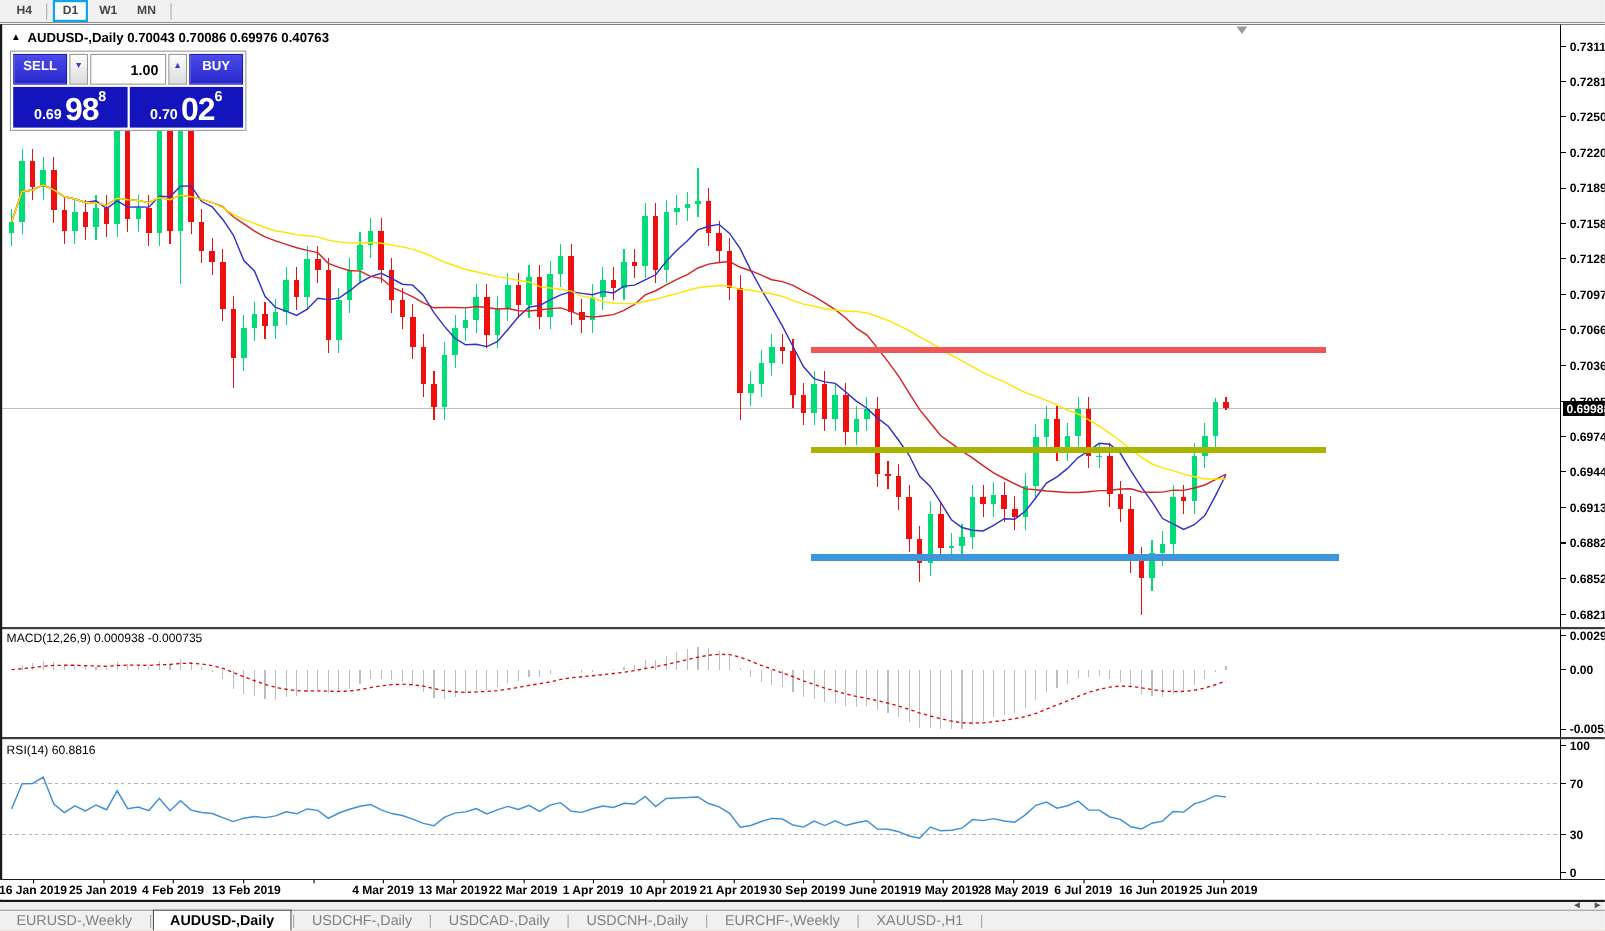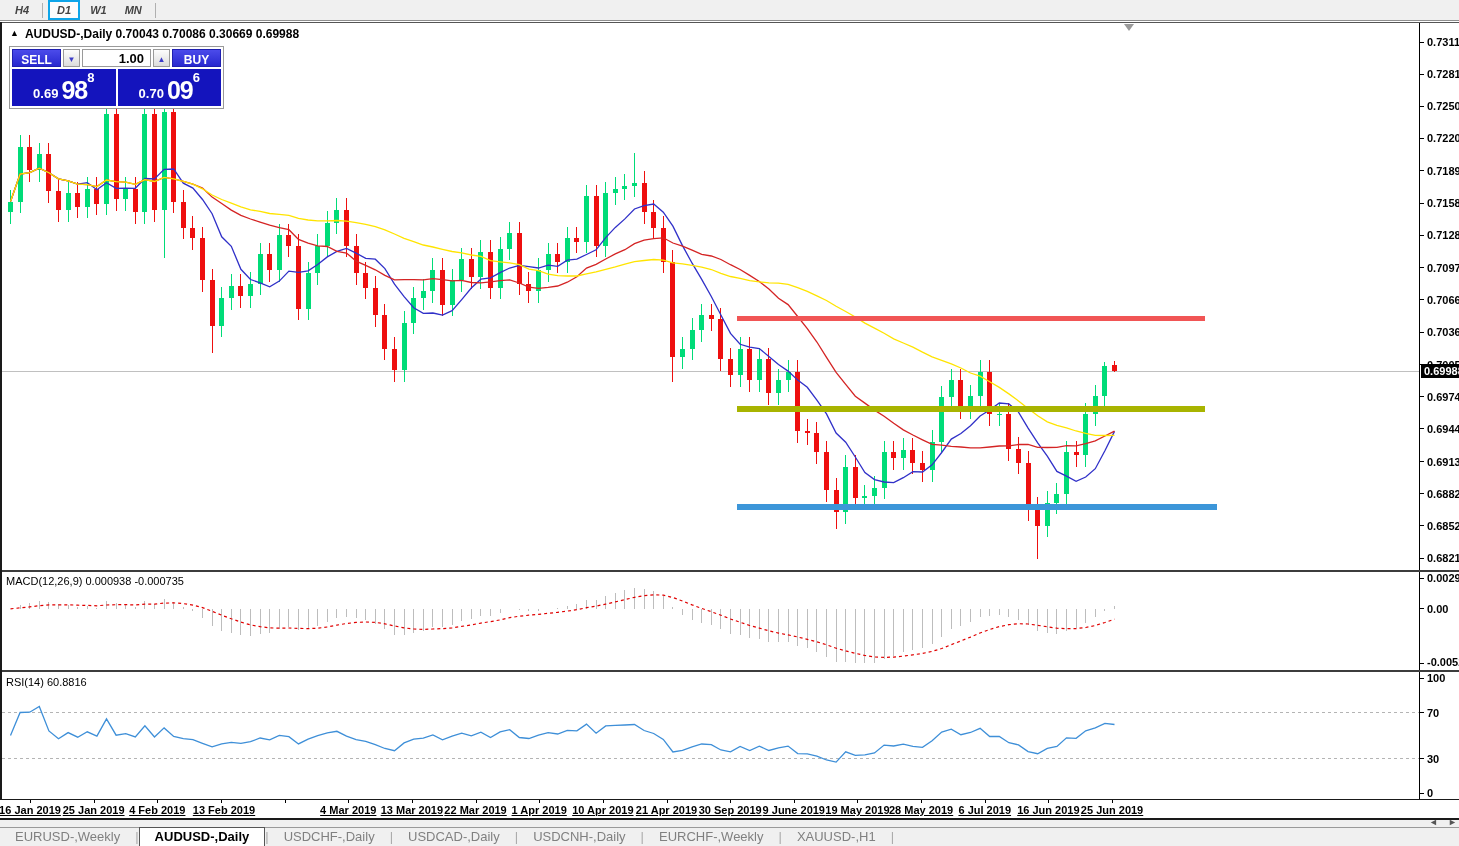--- a/index.html
+++ b/index.html
@@ -6,53 +6,53 @@
   html,body { background:#d4d0c8; }
   #app {
     position:relative; width:1459px; height:846px; background:#fff;
     font-family:"Liberation Sans", sans-serif; overflow:hidden;
     -webkit-font-smoothing:none;
   }
   
   #toolbar { position:absolute; left:0; top:0; width:1459px; height:21px;
     background:#f0f0f0; border-bottom:1px solid #8f8f8f; display:flex; align-items:center; }
   .tf-btn { font-size:11px; font-weight:700; color:#444; padding:2px 7px; margin:0 1px;
-    border:1px solid transparent; cursor:default;font-style:italic; }
+    border:1px solid transparent; cursor:default; }
   .tf-btn.active { background:#fcfcfc; border:2px solid #0ea5e9; }
   .tf-divider { width:1px; height:15px; background:#b0b0b0; margin:0 4px; }
   
   #left-border { position:absolute; left:0; top:22px; width:2px; height:796px; background:#1a1a1a; }
   .pane-sep { position:absolute; left:0; width:1459px; height:2px; background:#3c3c3c; }
   svg { position:absolute; left:0; shape-rendering:crispEdges; }
   svg text { shape-rendering:auto; }
   
   #chart-header { position:absolute; left:10px; top:27px; font-size:12px; font-weight:700;
     color:#000; display:flex; align-items:center; gap:6px; background:rgba(255,255,255,.85); }
   #symbol-marker { font-size:9px; position:relative; top:-1px; }
   #trade-widget { position:absolute; left:9px; top:46px; width:215px; background:#fff;
     border:1px solid #9a9a9a; padding:2px; }
-  #trade-row1 { display:flex; height:18px; gap:2px; }
+  #trade-row1 { display:flex; height:28px; gap:2px; }
   .trade-btn { width:49px; color:#fff; font-size:12px; font-weight:700; text-align:center;
     line-height:21px; background:linear-gradient(#4b4bea,#2828cf); border:1px solid #2020b0; cursor:pointer; }
   .spin-btn { width:17px; background:linear-gradient(#fdfdfd,#dcdcdc); border:1px solid #9a9a9a;
     font-size:8px; color:#3c3cc8; text-align:center; line-height:20px; cursor:pointer; }
   #volume-input { flex:1; border:1px solid #9a9a9a; font-family:"Liberation Sans",sans-serif;
     font-size:13px; font-weight:700; text-align:right; padding-right:6px; color:#000; min-width:0; }
   #trade-row2 { display:flex; height:37px; gap:2px; margin-top:2px; }
   .price-box { flex:1; background:#1414bd; color:#fff; display:flex; align-items:flex-end;
     justify-content:center; padding-bottom:3px; cursor:pointer; }
   .price-small { font-size:13px; font-weight:700; margin-right:3px; margin-bottom:2px; }
-  .price-big  { font-size:25px; font-weight:700; line-height:26px; letter-spacing:-1px; }
+  .price-big  { font-size:29px; font-weight:700; line-height:26px; letter-spacing:-1px; }
   .price-sup  { font-size:13px; font-weight:700; align-self:flex-start; margin-top:1px; }
   
   .ind-label { position:absolute; font-size:11px; color:#000; background:rgba(255,255,255,.8); }
   
   #date-axis { position:absolute; left:0; top:800px; width:1459px; height:18px; background:#fff; }
   .date-label { position:absolute; top:4px; transform:translateX(-50%); font-size:11px;
-    font-weight:700; color:#000; white-space:nowrap;text-decoration:underline; }
+    font-weight:700; color:#000; white-space:nowrap; }
   .date-tick { position:absolute; top:0; width:1px; height:3px; background:#000; }
   #date-axis-border { position:absolute; left:0; top:818px; width:1459px; height:2px; background:#1a1a1a; }
   
   #scroll-strip { position:absolute; left:0; top:820px; width:1459px; height:7px; background:#f0f0f0; }
   .scroll-arrow { position:absolute; top:-3px; font-size:9px; color:#555; cursor:pointer; }
   
   #tabbar { position:absolute; left:0; top:827px; width:1459px; height:19px; background:#f0f0f0;
     border-top:1px solid #999; display:flex; align-items:stretch; font-size:13px; }
   .tab { padding:0 15px; color:#808080; line-height:18px; cursor:pointer; white-space:nowrap; }
   .tab.active { background:#fff; border:1px solid #555; border-bottom:none; color:#000; font-weight:700; margin-top:-1px; }
@@ -497,40 +497,40 @@
       <text x="1427" y="90.5" text-anchor="start" font-size="11" fill="#000" font-family="&quot;Liberation Sans&quot;,sans-serif" font-weight="700">30</text>
       <line x1="1419" y1="120.99999999999999" x2="1424" y2="120.99999999999999" stroke="#000"></line>
       <text x="1427" y="124.99999999999999" text-anchor="start" font-size="11" fill="#000" font-family="&quot;Liberation Sans&quot;,sans-serif" font-weight="700">0</text>
     </svg>
 
   <div id="left-border"></div>
   <div id="shift-marker"></div>
 
   <div id="chart-header">
     <span id="symbol-marker">▲</span>
-    <span>AUDUSD-,Daily  0.70043 0.70086 0.30669 0.69988</span>
+    <span>AUDUSD-,Daily  0.70043 0.70086 0.69976 0.40763</span>
   </div>
 
   <div id="trade-widget">
     <div id="trade-row1">
       <div class="trade-btn">SELL</div>
       <div class="spin-btn">▼</div>
       <input id="volume-input" value="1.00" style="">
       <div class="spin-btn">▲</div>
       <div class="trade-btn">BUY</div>
     </div>
     <div id="trade-row2">
       <div class="price-box">
         <span class="price-small">0.69</span>
         <span class="price-big">98</span>
         <span class="price-sup">8</span>
       </div>
       <div class="price-box">
         <span class="price-small">0.70</span>
-        <span class="price-big">09</span>
+        <span class="price-big">02</span>
         <span class="price-sup">6</span>
       </div>
     </div>
   </div>
 
   <div class="ind-label" style="left:6px; top:575px">MACD(12,26,9) 0.000938 -0.000735</div>
   <div class="ind-label" style="left:6px; top:676px">RSI(14) 60.8816</div>
 
   <div id="date-axis">
       <div class="date-tick" style="left: 30px;"></div>

